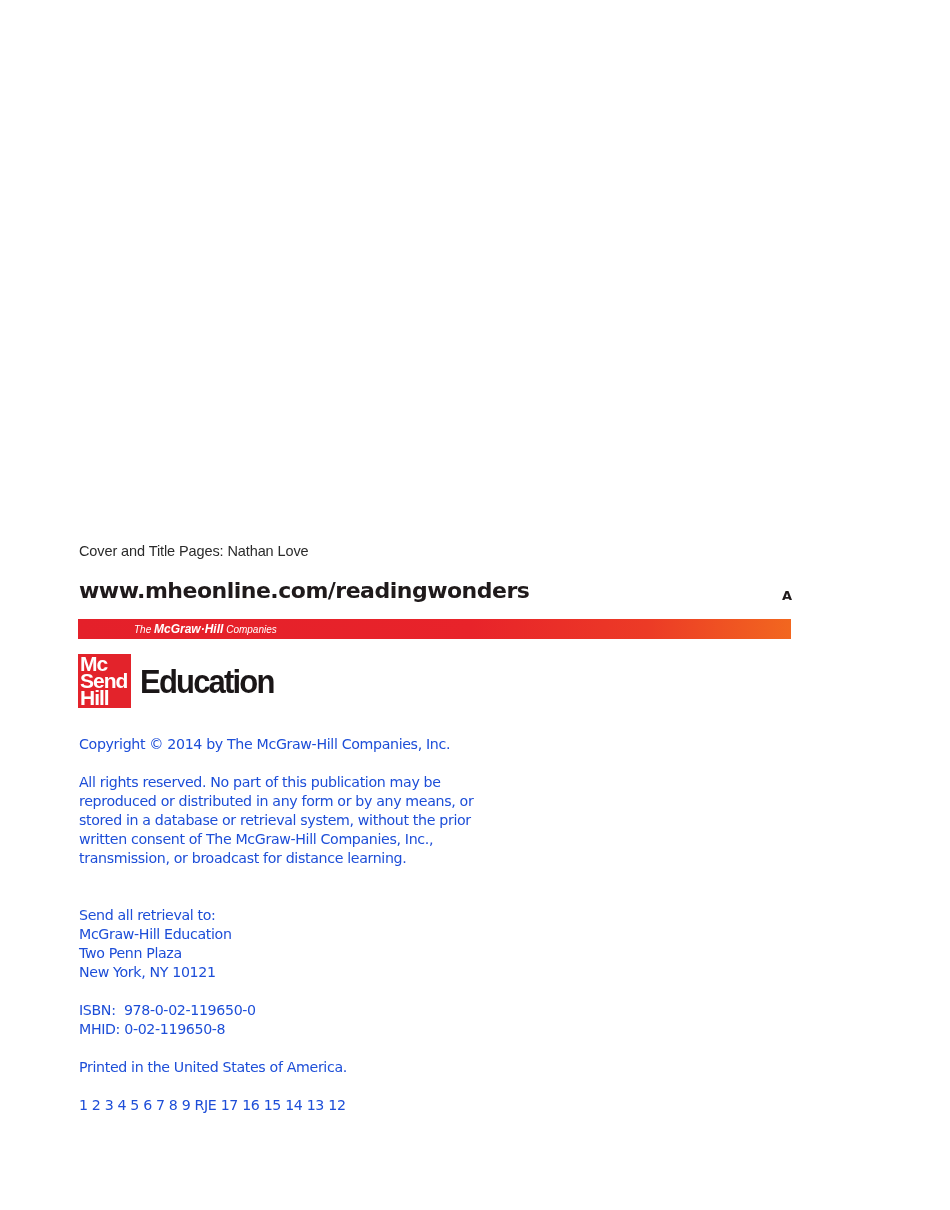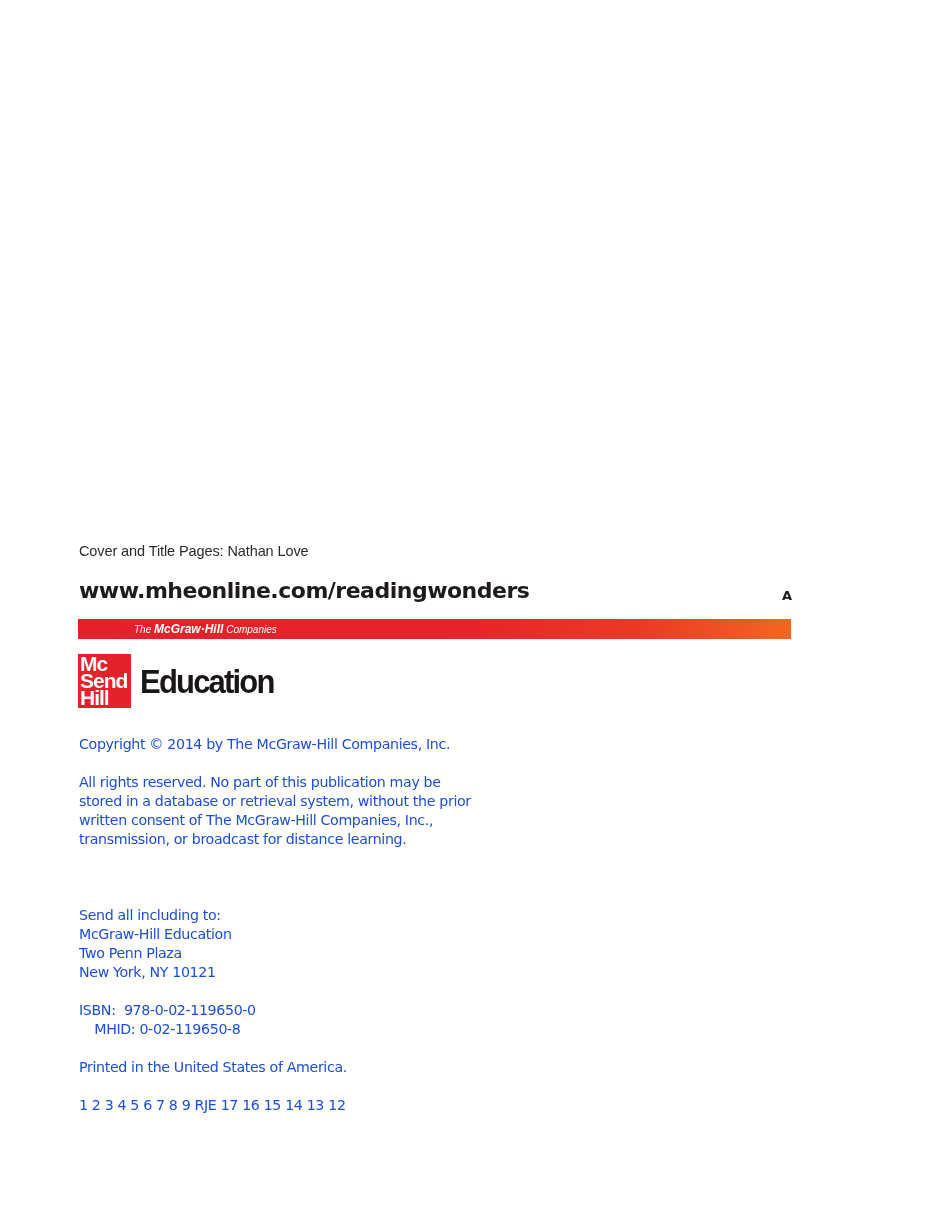--- a/index.html
+++ b/index.html
@@ -108,21 +108,21 @@
       line-height: 19px;
       color: #1d4ed8;
       letter-spacing: -0.35px;
     }
     .body-text p {
       margin: 0;
     }
     .copyright { top: 735px; }
     .rights { top: 773px; width: 420px; }
     .inquiries { top: 906px; }
-    .ids { top: 1001px; text-align: center; }
+    .ids { top: 1001px; }
     .printed { top: 1058px; }
     .impression { top: 1096px; }
   </style>
 </head>
 <body>
 
 <div class="credit">Cover and Title Pages: Nathan Love</div>
 
 <div class="url">www.mheonline.com/readingwonders</div>
 
@@ -136,27 +136,28 @@
   <div class="logo-line l1">Mc</div>
   <div class="logo-line l2">Send</div>
   <div class="logo-line l3">Hill</div>
 </div>
 <div class="education">Education</div>
 
 <div class="body-text copyright">Copyright © 2014 by The McGraw-Hill Companies, Inc.</div>
 
 <div class="body-text rights">
   <p>All rights reserved. No part of this publication may be</p>
+  <p>reproduced or distributed in any form or by any means, or</p>
   <p>stored in a database or retrieval system, without the prior</p>
   <p>written consent of The McGraw-Hill Companies, Inc.,</p>
   <p>transmission, or broadcast for distance learning.</p>
 </div>
 
 <div class="body-text inquiries">
-  <p>Send all including to:</p>
+  <p>Send all retrieval to:</p>
   <p>McGraw-Hill Education</p>
   <p>Two Penn Plaza</p>
   <p>New York, NY  10121</p>
 </div>
 
 <div class="body-text ids">
   <p style="white-space: pre;">ISBN:  978-0-02-119650-0</p>
   <p>MHID: 0-02-119650-8</p>
 </div>
 

